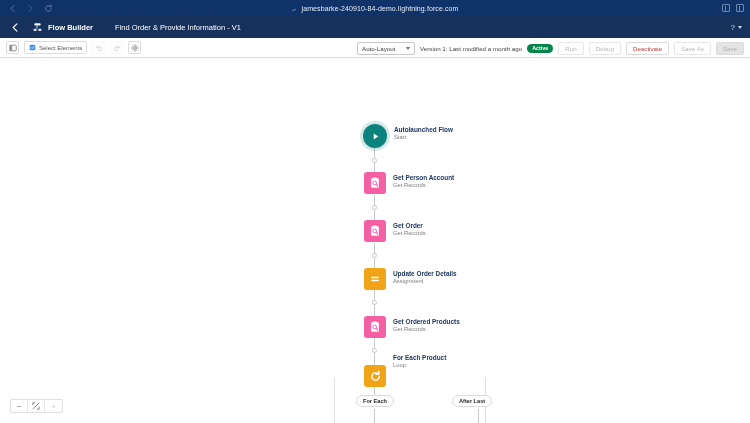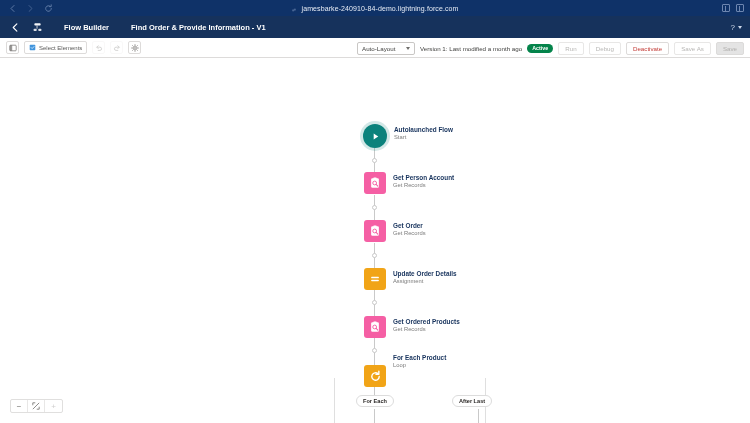--- a/index.html
+++ b/index.html
@@ -50,24 +50,24 @@
     height: 22px; width: 100%;
     background: #16325c;
     display: flex; align-items: center;
     position: relative;
     padding: 0 8px;
   }
   .back-arrow { width: 14px; display: flex; align-items: center; justify-content: center; cursor: pointer; }
   .flow-logo { margin-left: 10px; display: flex; align-items: center; }
   .app-name {
     color: #ffffff; font-size: 7.5px; font-weight: bold;
-    margin-left: 21px; white-space: nowrap;
+    margin-left: 5px; white-space: nowrap;
   }
   .flow-title {
-    color: #ffffff; font-size: 7.5px; font-weight: bold;
+    color: #ffffff; font-size: 7.5px; font-weight: normal;
     margin-left: 22px; white-space: nowrap;
   }
   .header-help {
     position: absolute; right: 8px; top: 0; height: 22px;
     display: flex; align-items: center; gap: 3px;
     color: #cfd9ea; font-size: 8px;
   }
   .help-caret {
     width: 0; height: 0;
     border-left: 2.5px solid transparent;

